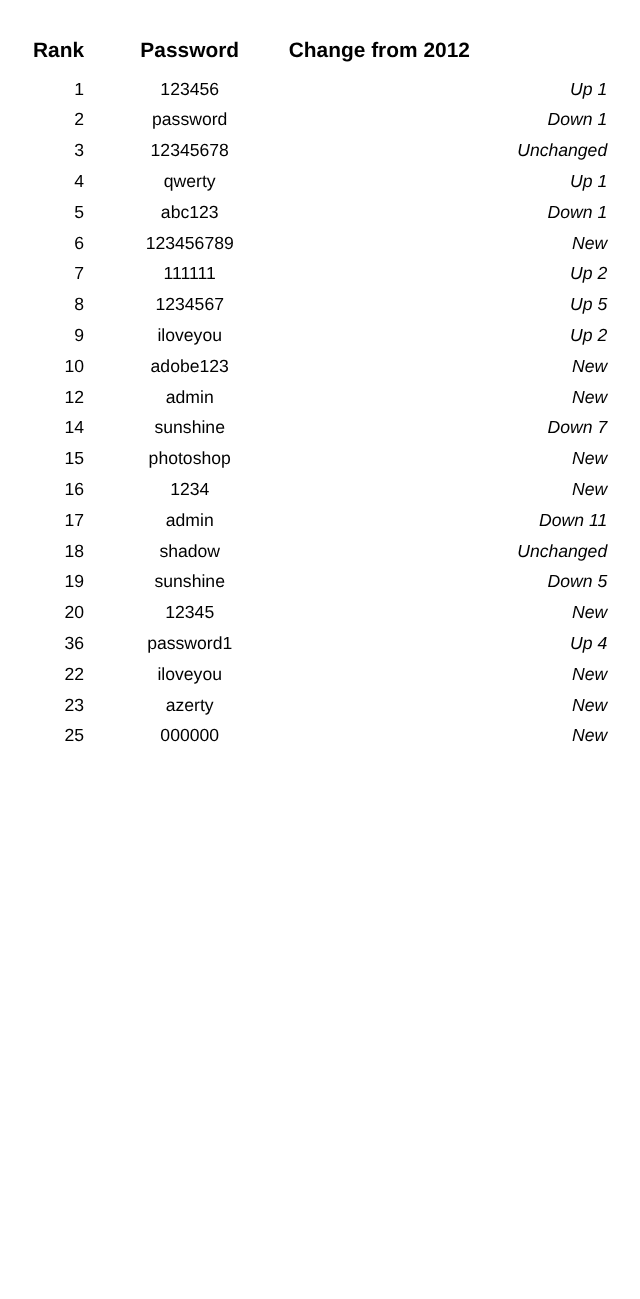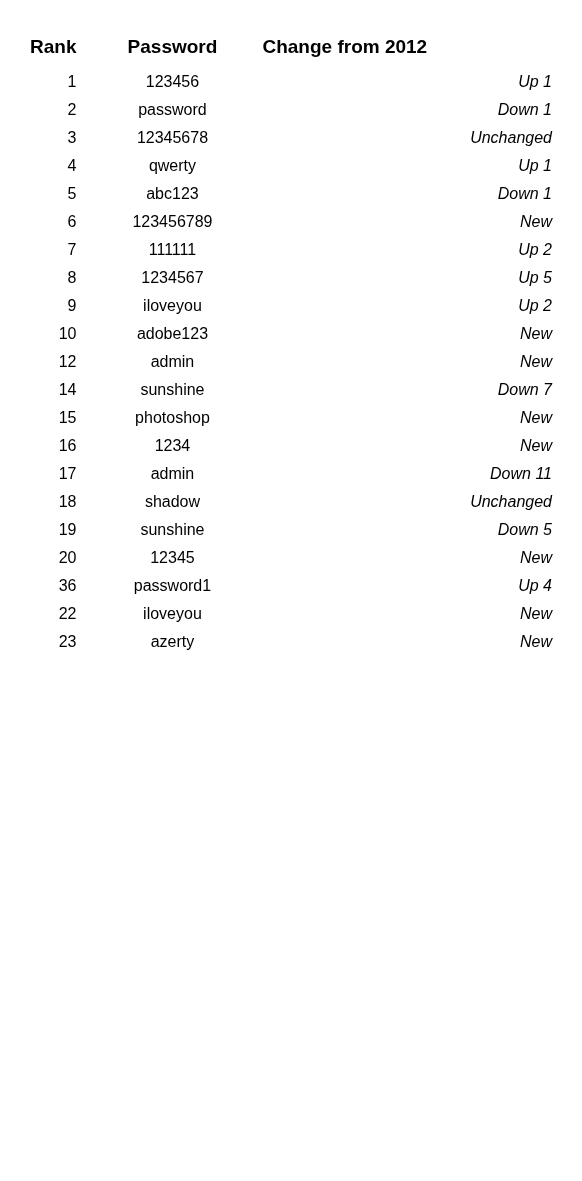--- a/index.html
+++ b/index.html
@@ -167,15 +167,20 @@
         <tr>
           <td>22</td>
           <td>iloveyou</td>
           <td>New</td>
         </tr>
         <tr>
           <td>23</td>
           <td>azerty</td>
           <td>New</td>
         </tr>
+        <tr>
+          <td>25</td>
+          <td>000000</td>
+          <td>New</td>
+        </tr>
       </tbody>
   </table>
 </div>
 
 </body></html>

